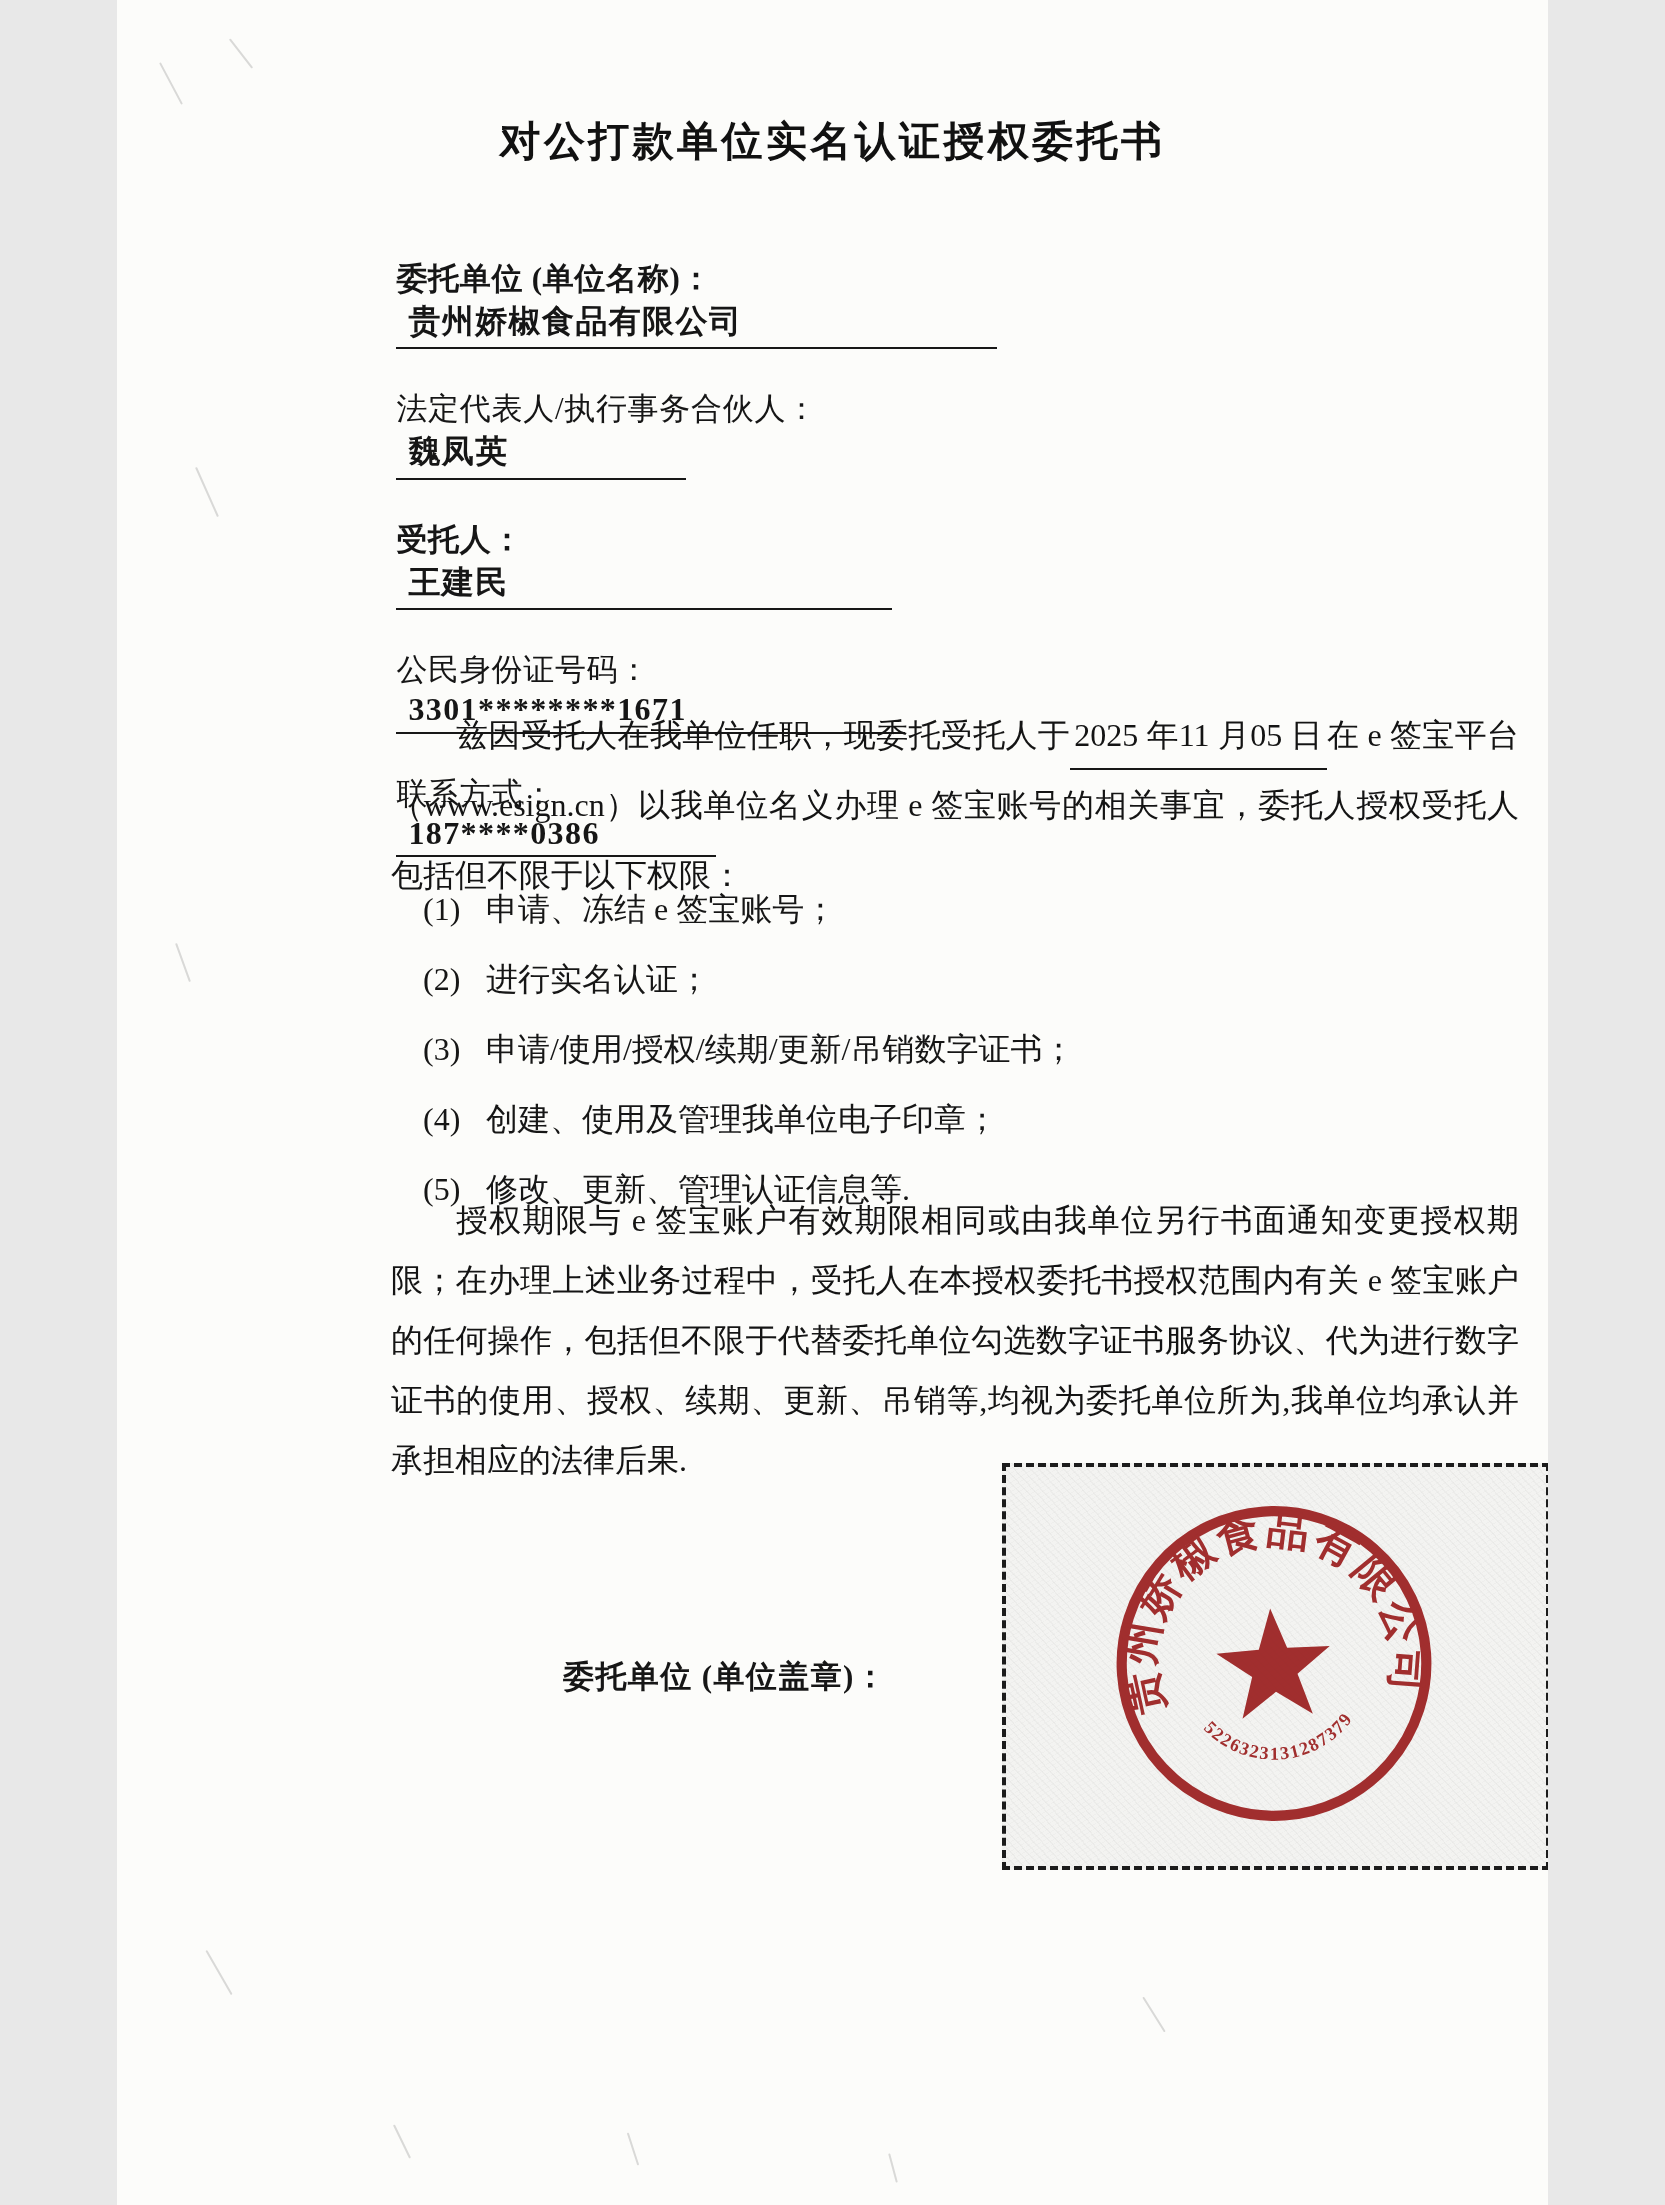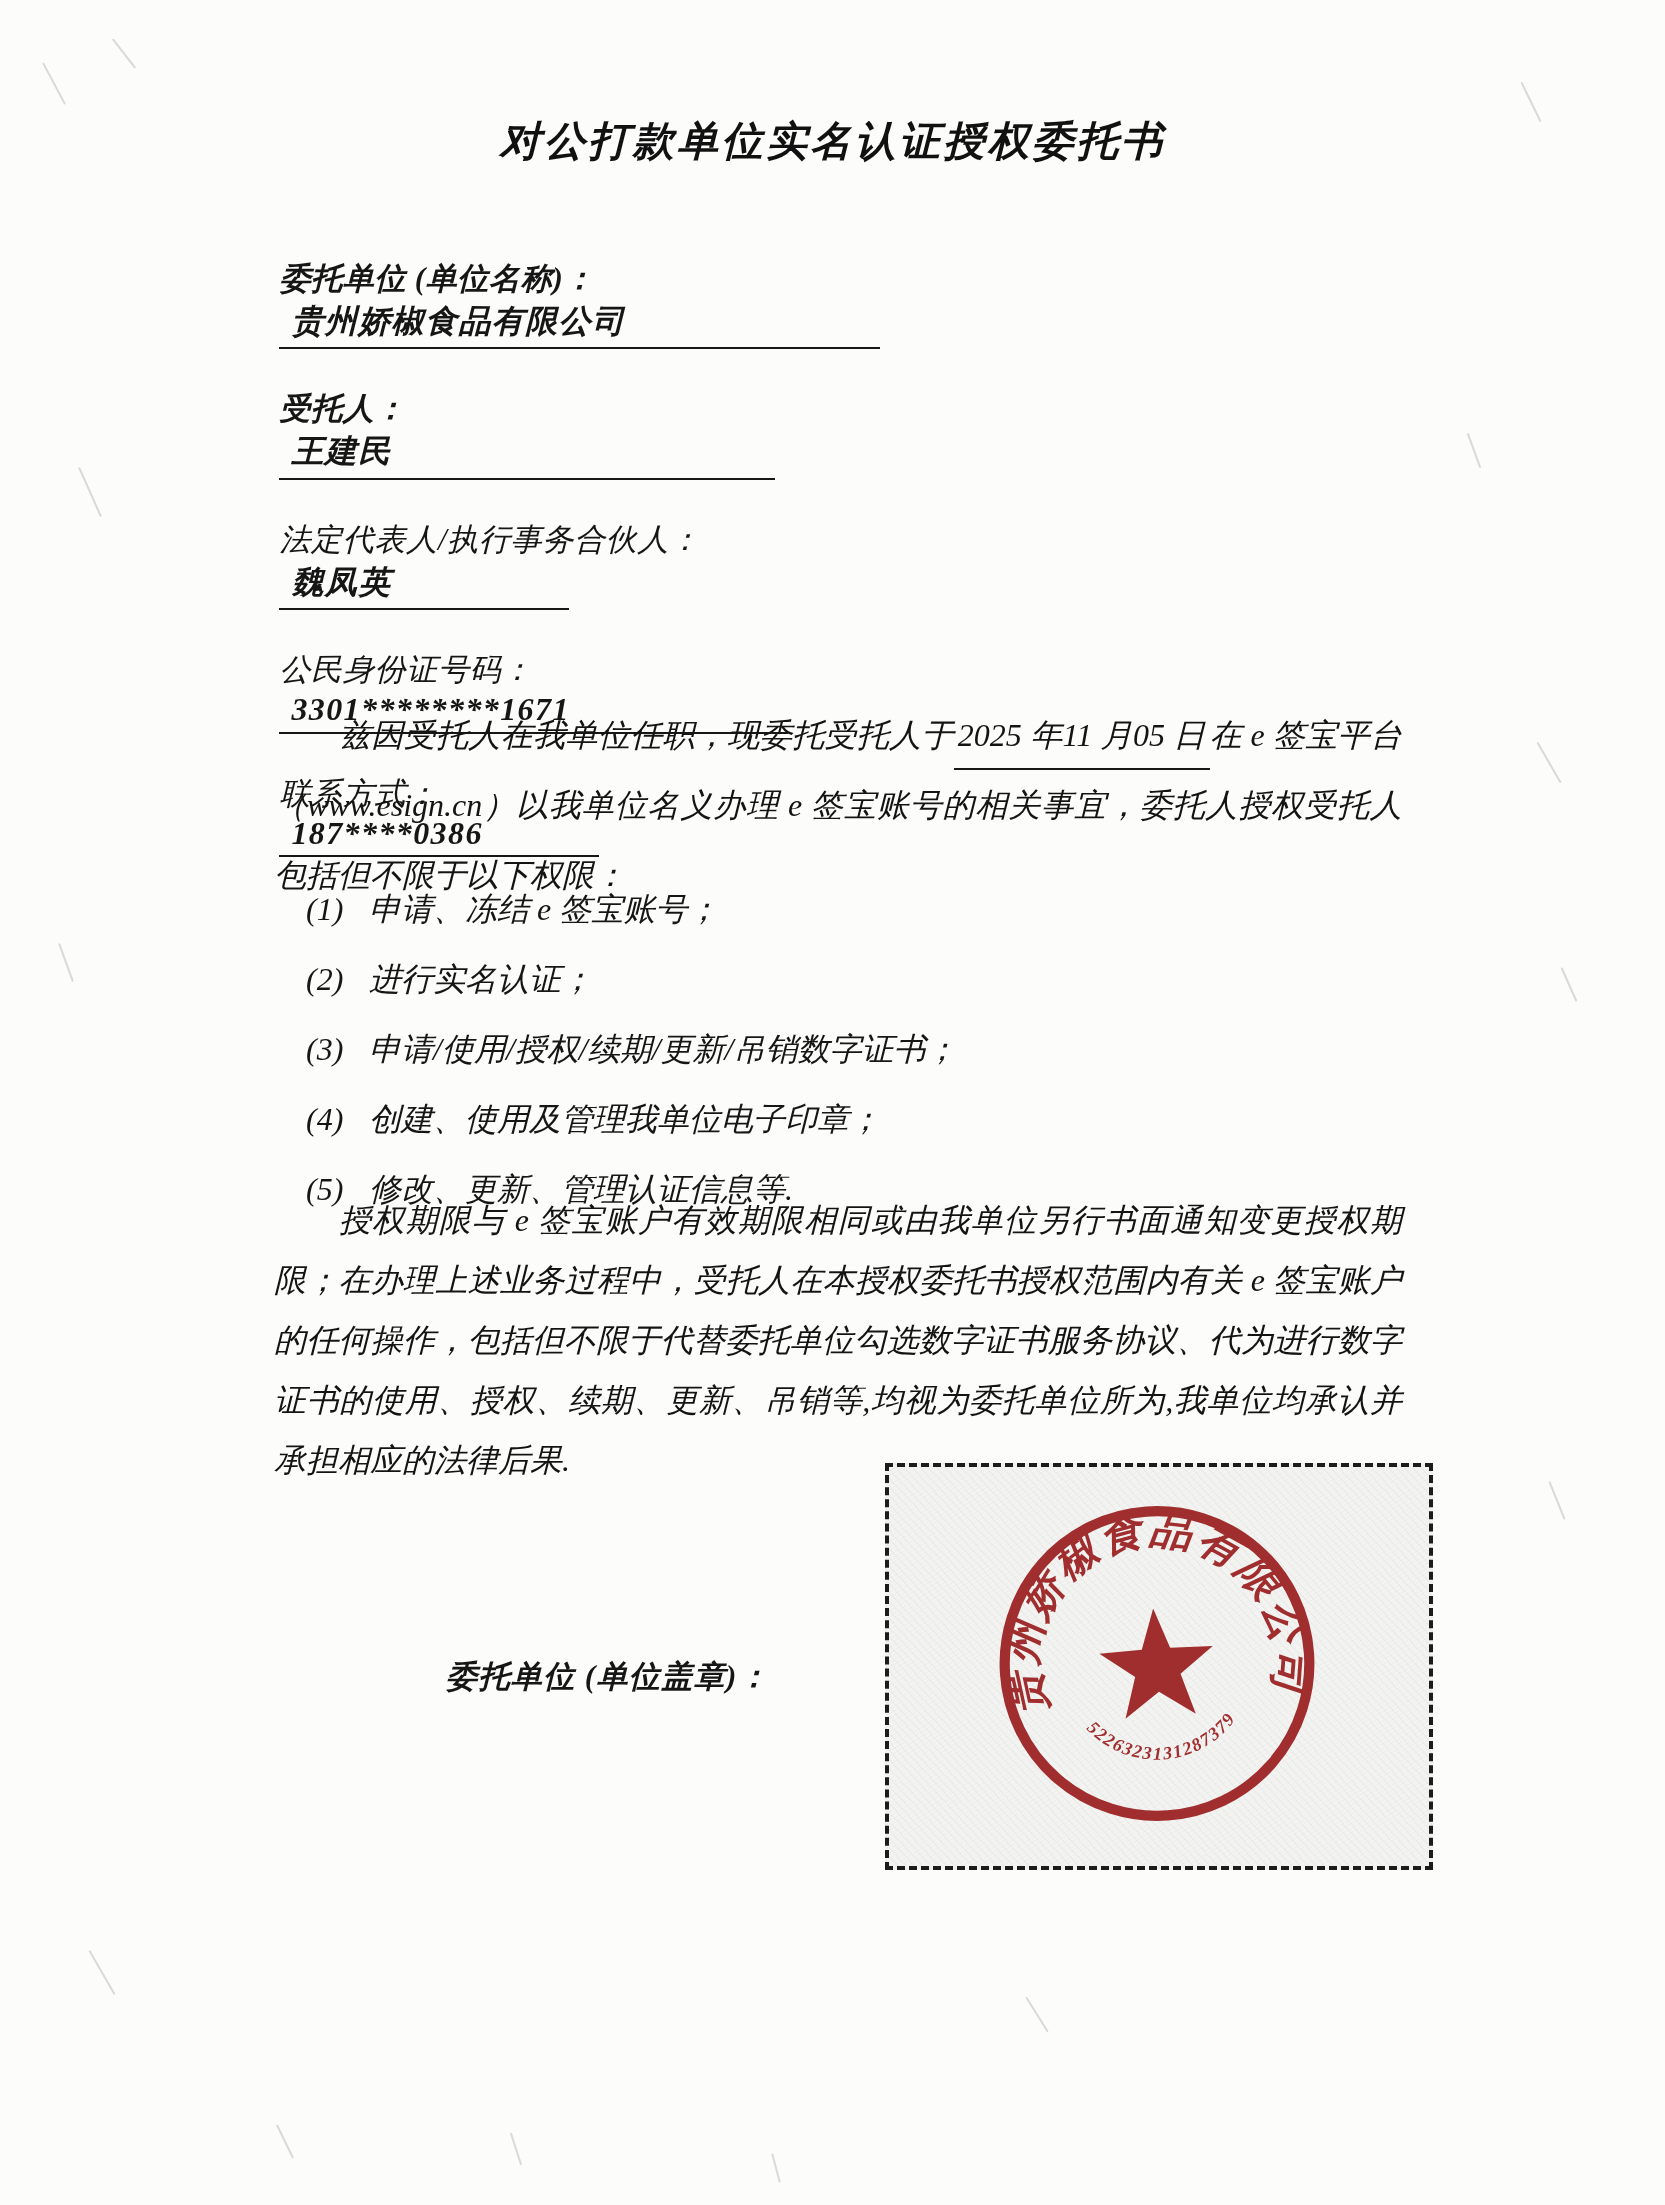--- a/index.html
+++ b/index.html
@@ -1,24 +1,23 @@
 <!DOCTYPE html>
 <html style="font-size:10.8px"><head>
 <meta charset="utf-8">
 <style>
   html,body { margin:0; padding:0; background:#e8e8e8; }
   .page {
     position:relative;
-    width:1665px; height:2205px;
+    width:1431px; height:2205px;
     margin:0 auto;
     background:#fcfcfa;
     font-family:"Liberation Serif","DejaVu Serif",serif;
     color:#161616;
     overflow:hidden;
-    font-style:italic;
   }
   
   .artifact {
     position:absolute; width:2px; background:rgba(125,125,125,.28);
     border-radius:1.4px; pointer-events:none;
   }
   .doc-title {
     position:absolute; top:114px; left:0; width:100%;
     text-align:center; font-size:41px; font-weight:700;
     letter-spacing:3.4px; color:#111;
@@ -82,27 +81,27 @@
   <div class="artifact" style="left:1568px;top:966px;height:37px;transform:rotate(-24deg)"></div>
   <div class="artifact" style="left:1556px;top:1480px;height:41px;transform:rotate(-22deg)"></div>
 
   <div class="doc-title">对公打款单位实名认证授权委托书</div>
 
   <div class="fields">
     <div class="field-row bold-label">
       <span class="field-label">委托单位 (单位名称)：</span>
       <span class="field-value uw0">贵州娇椒食品有限公司</span>
     </div>
+    <div class="field-row">
+      <span class="field-label">法定代表人/执行事务合伙人：</span>
+      <span class="field-value uw2">魏凤英</span>
+    </div>
     <div class="field-row bold-label">
       <span class="field-label">受托人：</span>
       <span class="field-value uw3">王建民</span>
-    </div>
-    <div class="field-row">
-      <span class="field-label">法定代表人/执行事务合伙人：</span>
-      <span class="field-value uw2">魏凤英</span>
     </div>
     <div class="field-row">
       <span class="field-label">公民身份证号码：</span>
       <span class="field-value uw4">3301********1671</span>
     </div>
     <div class="field-row">
       <span class="field-label">联系方式：</span>
       <span class="field-value uw5">187****0386</span>
     </div>
   </div>

